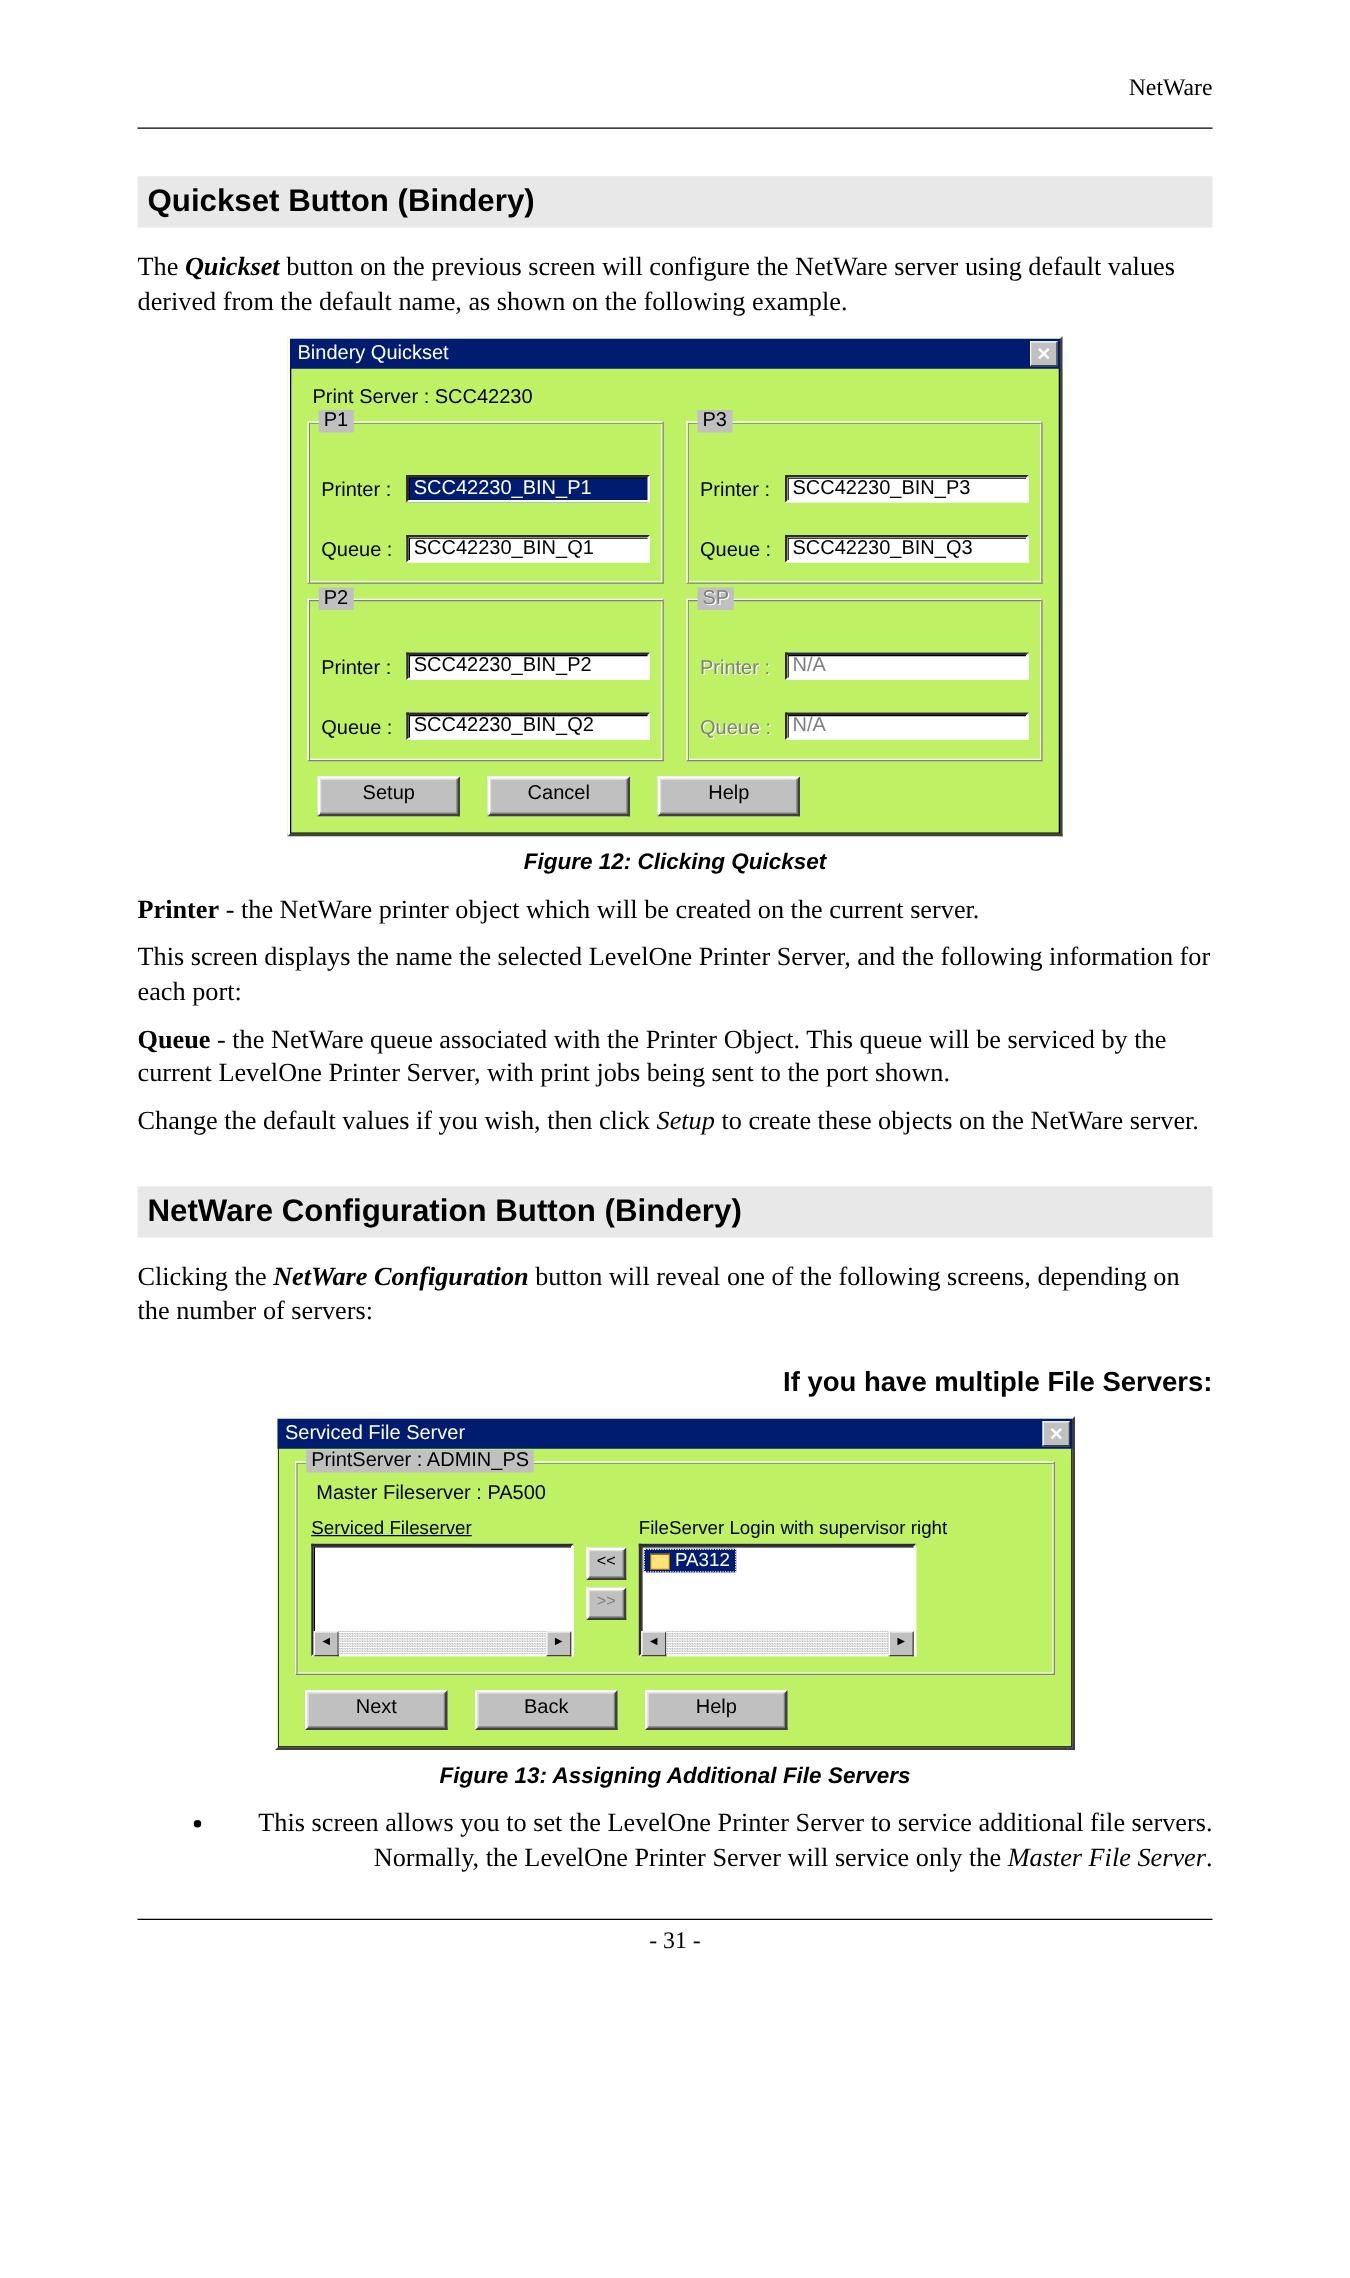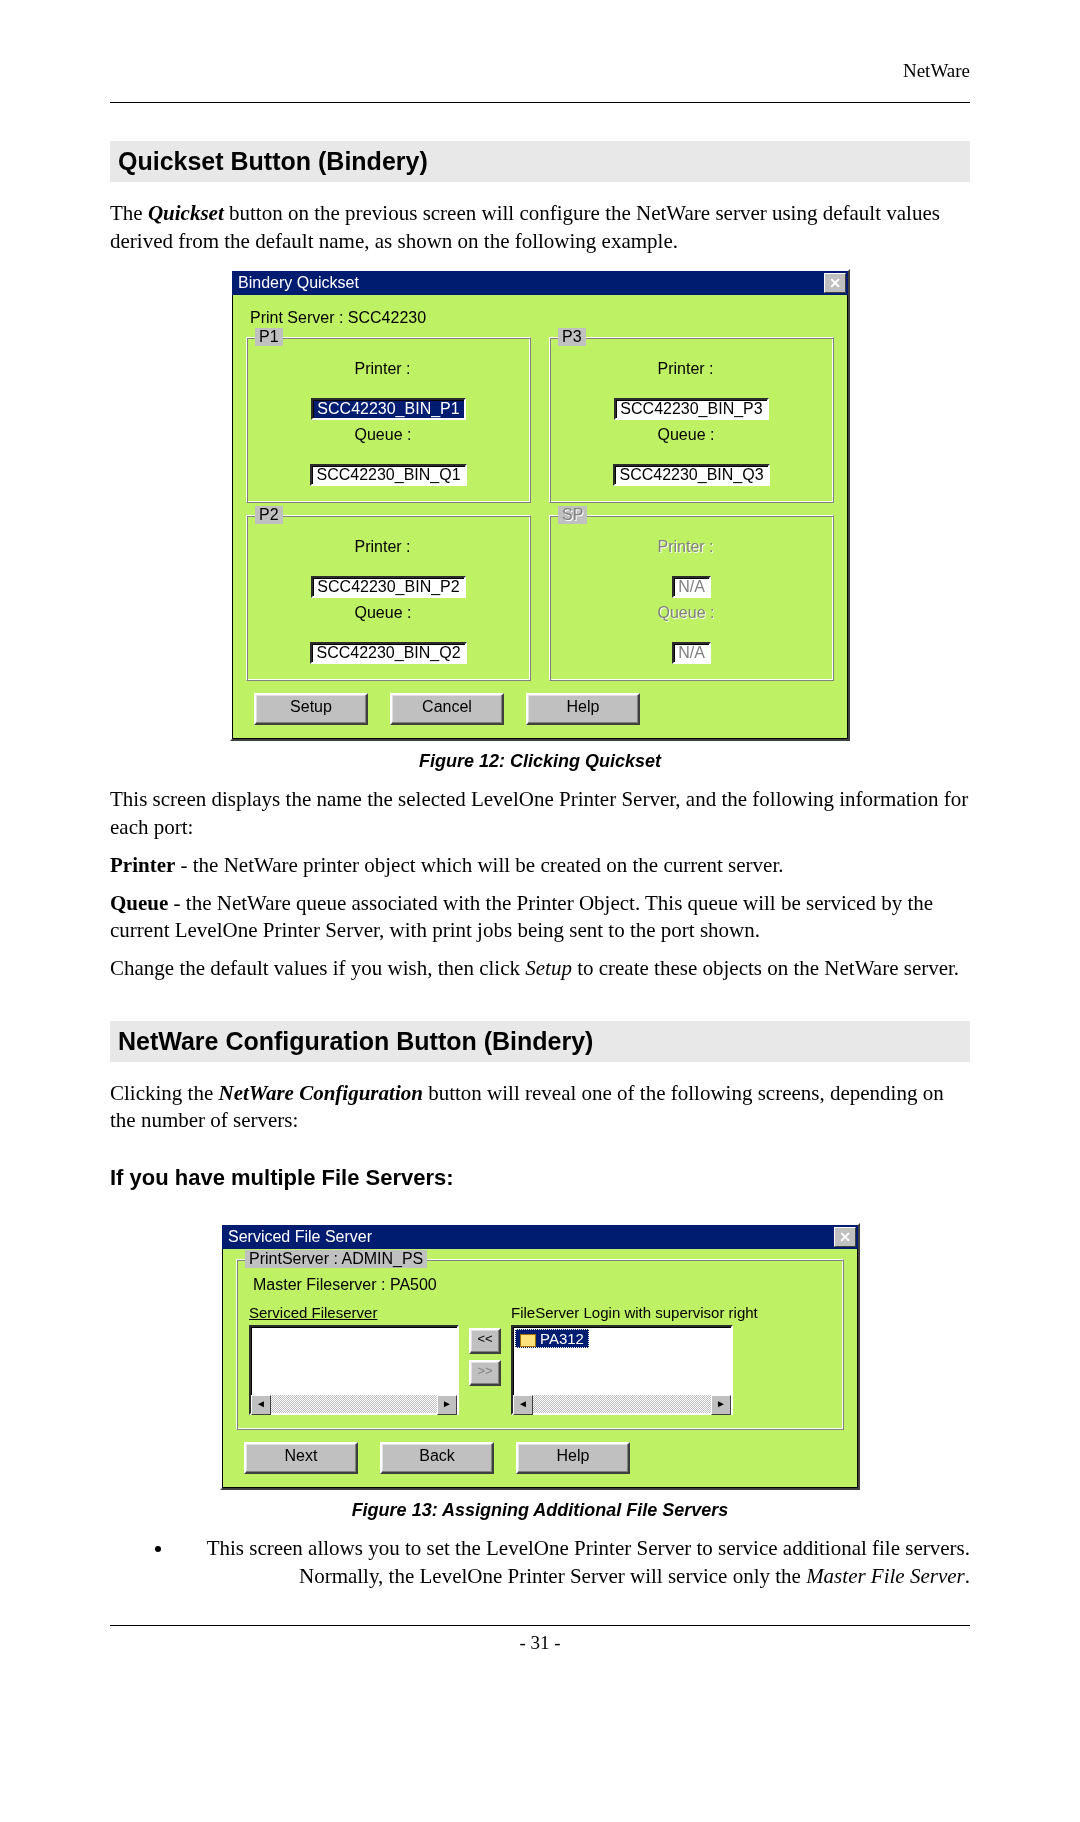--- a/index.html
+++ b/index.html
@@ -32,21 +32,22 @@
     font-size: 25px;
     padding: 6px 8px;
     margin-top: 38px;
     margin-bottom: 18px;
   }
   .subheading {
     font-family: Arial, Helvetica, sans-serif;
     font-weight: bold;
     font-size: 22px;
     margin-top: 30px;
-    margin-bottom: 32px;
+    margin-bottom: 14px;
+    text-align: right;
   }
   p.body {
     margin: 10px 0;
     line-height: 1.32;
   }
   .figure-caption {
     text-align: center;
     font-family: Arial, Helvetica, sans-serif;
     font-style: italic;
     font-weight: bold;
@@ -109,23 +110,22 @@
   .group-legend {
     position: absolute;
     top: -10px;
     left: 8px;
     background: #c0c0c0;
     padding: 0 4px;
     font-size: 16px;
   }
   .field-row {
     display: flex;
-    align-items: center;
+    align-items: flex-end;
     margin: 6px 0;
-    flex-direction: column;
   }
   .field-label { width: 68px; }
   .sunken-input {
     flex: 1;
     background: #fff;
     border: 2px inset #fff;
     border-color: #808080 #fff #fff #808080;
     box-shadow: inset 1px 1px 0 #000;
     height: 22px;
     padding: 0 4px;
@@ -298,25 +298,25 @@
         <div class="btn-row">
           <div class="win-btn">Setup</div>
           <div class="win-btn">Cancel</div>
           <div class="win-btn">Help</div>
         </div>
       </div>
     </div>
   </div>
   <div class="figure-caption">Figure 12: Clicking Quickset</div>
 
+  <p class="body">
+    <b>Printer</b><span> - the NetWare printer object which will be created on the current server.</span>
+  </p>
+
   <p class="body">This screen displays the name the selected LevelOne Printer Server, and the following information for each port:</p>
-
-  <p class="body">
-    <b>Printer</b><span> - the NetWare printer object which will be created on the current server.</span>
-  </p>
   <p class="body">
     <b>Queue</b><span> - the NetWare queue associated with the Printer Object. This queue will be serviced by the current LevelOne Printer Server, with print jobs being sent to the port shown.</span>
   </p>
 
   <p class="body">
     <span>Change the default values if you wish, then click </span><i>Setup</i><span> to create these objects on the NetWare server.</span>
   </p>
 
   <div class="section-heading">NetWare Configuration Button (Bindery)</div>
   <p class="body">

